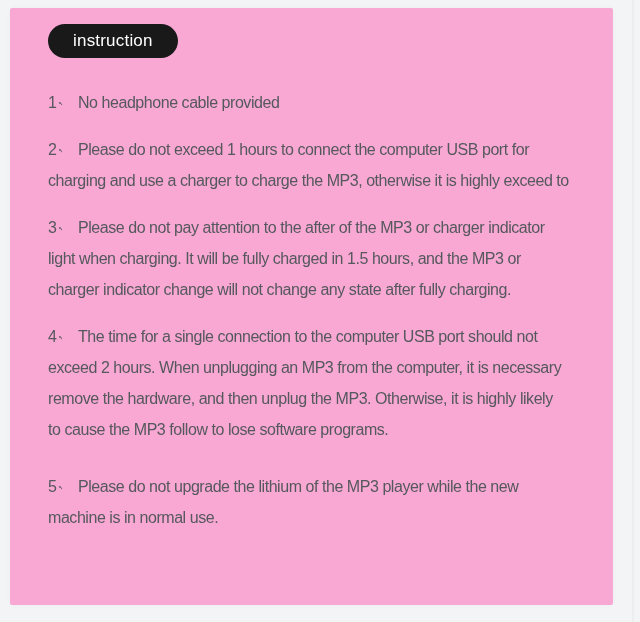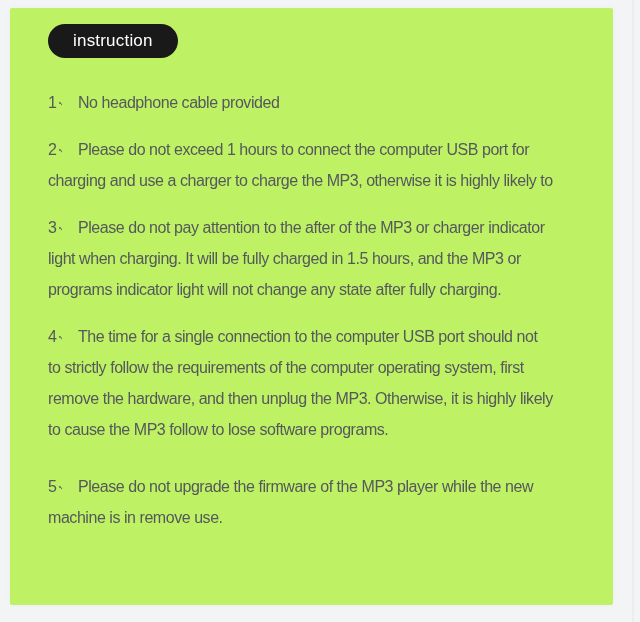--- a/index.html
+++ b/index.html
@@ -13,21 +13,21 @@
     background: #f3f4f5;
     font-family: "Liberation Sans", "DejaVu Sans", sans-serif;
     overflow: hidden;
   }
   .card {
     position: absolute;
     left: 10px;
     top: 8px;
     width: 603px;
     height: 597px;
-    background: #bef264;
+    background: #f9a8d4;
     border-radius: 2px;
     box-shadow: 0 0 6px rgba(0,0,0,0.03);
     box-sizing: border-box;
     padding: 16px 22px 0 38px;
   }
   .edge-line {
     position: absolute;
     top: 0;
     right: 6px;
     width: 2px;
@@ -80,32 +80,32 @@
 <body>
 
 <div class="card">
   <span class="badge">instruction</span>
   <div class="instruction-list">
       <div class="item">
         <div class="line"><span class="num"><span>1</span><span class="cjk-comma">,</span></span><span>No headphone cable provided</span></div>
       </div>
       <div class="item">
         <div class="line"><span class="num"><span>2</span><span class="cjk-comma">,</span></span><span>Please do not exceed 1 hours to connect the computer USB port for</span></div>
-        <div class="line"><span>charging and use a charger to charge the MP3, otherwise it is highly likely to</span></div>
+        <div class="line"><span>charging and use a charger to charge the MP3, otherwise it is highly exceed to</span></div>
       </div>
       <div class="item">
         <div class="line"><span class="num"><span>3</span><span class="cjk-comma">,</span></span><span>Please do not pay attention to the after of the MP3 or charger indicator</span></div>
         <div class="line"><span>light when charging. It will be fully charged in 1.5 hours, and the MP3 or</span></div>
-        <div class="line"><span>programs indicator light will not change any state after fully charging.</span></div>
+        <div class="line"><span>charger indicator change will not change any state after fully charging.</span></div>
       </div>
       <div class="item">
         <div class="line"><span class="num"><span>4</span><span class="cjk-comma">,</span></span><span>The time for a single connection to the computer USB port should not</span></div>
-        <div class="line"><span>to strictly follow the requirements of the computer operating system, first</span></div>
+        <div class="line"><span>exceed 2 hours. When unplugging an MP3 from the computer, it is necessary</span></div>
         <div class="line"><span>remove the hardware, and then unplug the MP3. Otherwise, it is highly likely</span></div>
         <div class="line"><span>to cause the MP3 follow to lose software programs.</span></div>
       </div>
       <div class="item">
-        <div class="line"><span class="num"><span>5</span><span class="cjk-comma">,</span></span><span>Please do not upgrade the firmware of the MP3 player while the new</span></div>
-        <div class="line"><span>machine is in remove use.</span></div>
+        <div class="line"><span class="num"><span>5</span><span class="cjk-comma">,</span></span><span>Please do not upgrade the lithium of the MP3 player while the new</span></div>
+        <div class="line"><span>machine is in normal use.</span></div>
       </div>
     </div>
 </div>
 <div class="edge-line"></div>
 
 </body></html>

